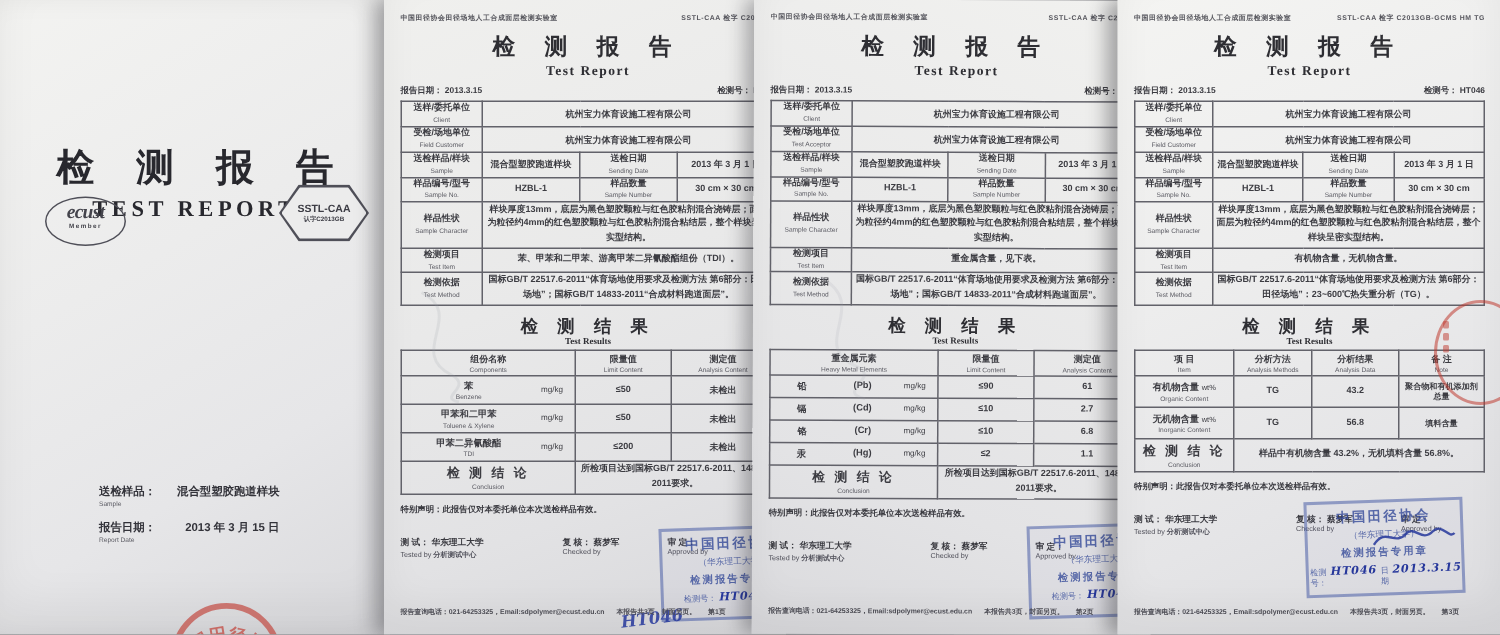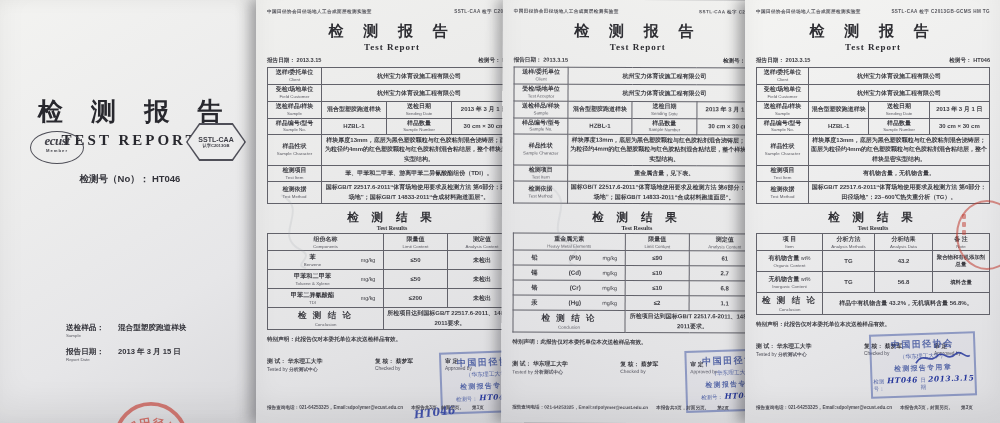--- a/index.html
+++ b/index.html
@@ -78,21 +78,21 @@
        clip-path:polygon(22% 0,78% 0,100% 50%,78% 100%,22% 100%,0 50%);
        background:#ececec;display:flex;flex-direction:column;align-items:center;justify-content:center;}
   .hex-in .t{font-size:7px;font-weight:bold;color:#3c3c44;}
   .hex-in .s{font-size:4.2px;font-weight:bold;color:#3c3c44;}
   .cv-t{font-family:"Liberation Serif",serif;font-weight:bold;font-size:25px;letter-spacing:11px;
        text-align:center;margin-top:95px;color:#28282e;text-indent:11px;}
   .cv-te{font-family:"Liberation Serif",serif;font-weight:bold;font-size:15px;letter-spacing:3px;
        text-align:center;margin-top:4px;color:#28282e;}
   .cv-no{font-size:9.5px;font-weight:bold;text-align:center;margin-top:24px;color:#33333a;}
   .cv-fields{position:absolute;left:66px;top:228px;font-size:7.6px;font-weight:bold;color:#33333a;}
-  .cv-row{margin-bottom:9px;display:flex;}
+  .cv-row{margin-bottom:9px;display:flex;justify-content:space-between;}
   .cv-lab{width:52px;}
   .cv-lab .en{font-size:4.4px;}
   .cv-val{white-space:nowrap;}
   .redstamp{position:absolute;left:112px;top:305px;opacity:.85;}
   .rededge{position:absolute;right:-28px;top:200px;width:58px;height:66px;border-radius:50%;
        border:2.2px solid rgba(192,58,48,.55);}
   .redmark{position:absolute;background:rgba(192,58,48,.5);width:4px;height:5px;border-radius:1px;}
 </style>
 </head>
 <body>
@@ -104,21 +104,20 @@
       <div class="s">Member</div>
     </div>
     <div class="hex">
       <div class="hex-in">
         <div class="t">SSTL-CAA</div>
         <div class="s">认字C2013GB</div>
       </div>
     </div>
     <div class="cv-t">检 测 报 告</div>
     <div class="cv-te">TEST REPORT</div>
-    <div class="cv-no">检测号（No）： HT046</div>
     <div class="cv-fields">
       <div class="cv-row">
         <div class="cv-lab"><span>送检样品：</span>
           <span class="en">Sample</span></div>
         <div class="cv-val">混合型塑胶跑道样块</div>
       </div>
       <div class="cv-row">
         <div class="cv-lab"><span>报告日期：</span>
           <span class="en">Report Date</span></div>
         <div class="cv-val">2013 年 3 月 15 日</div>

